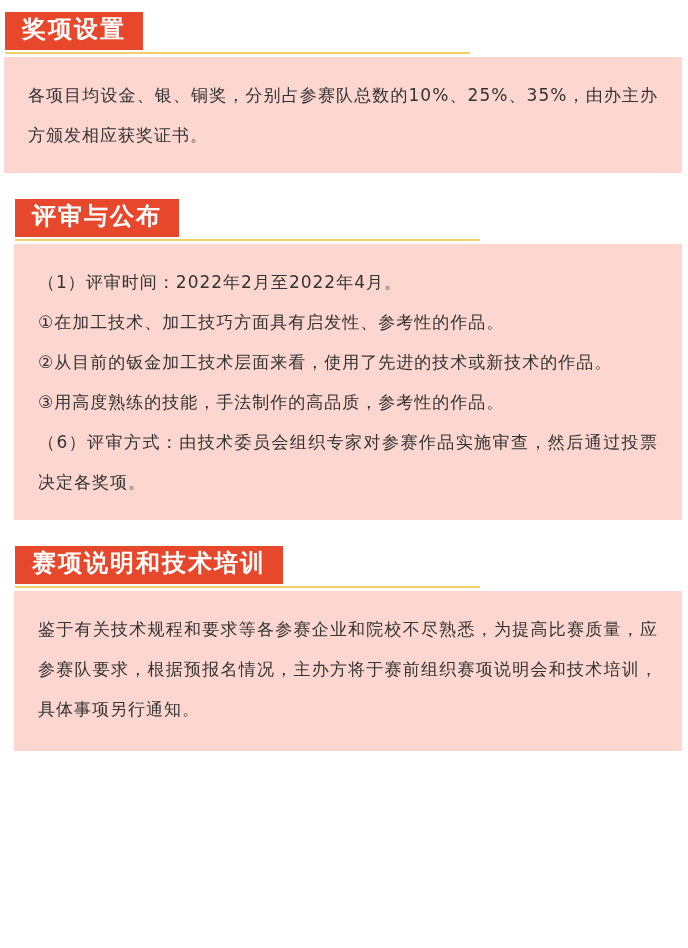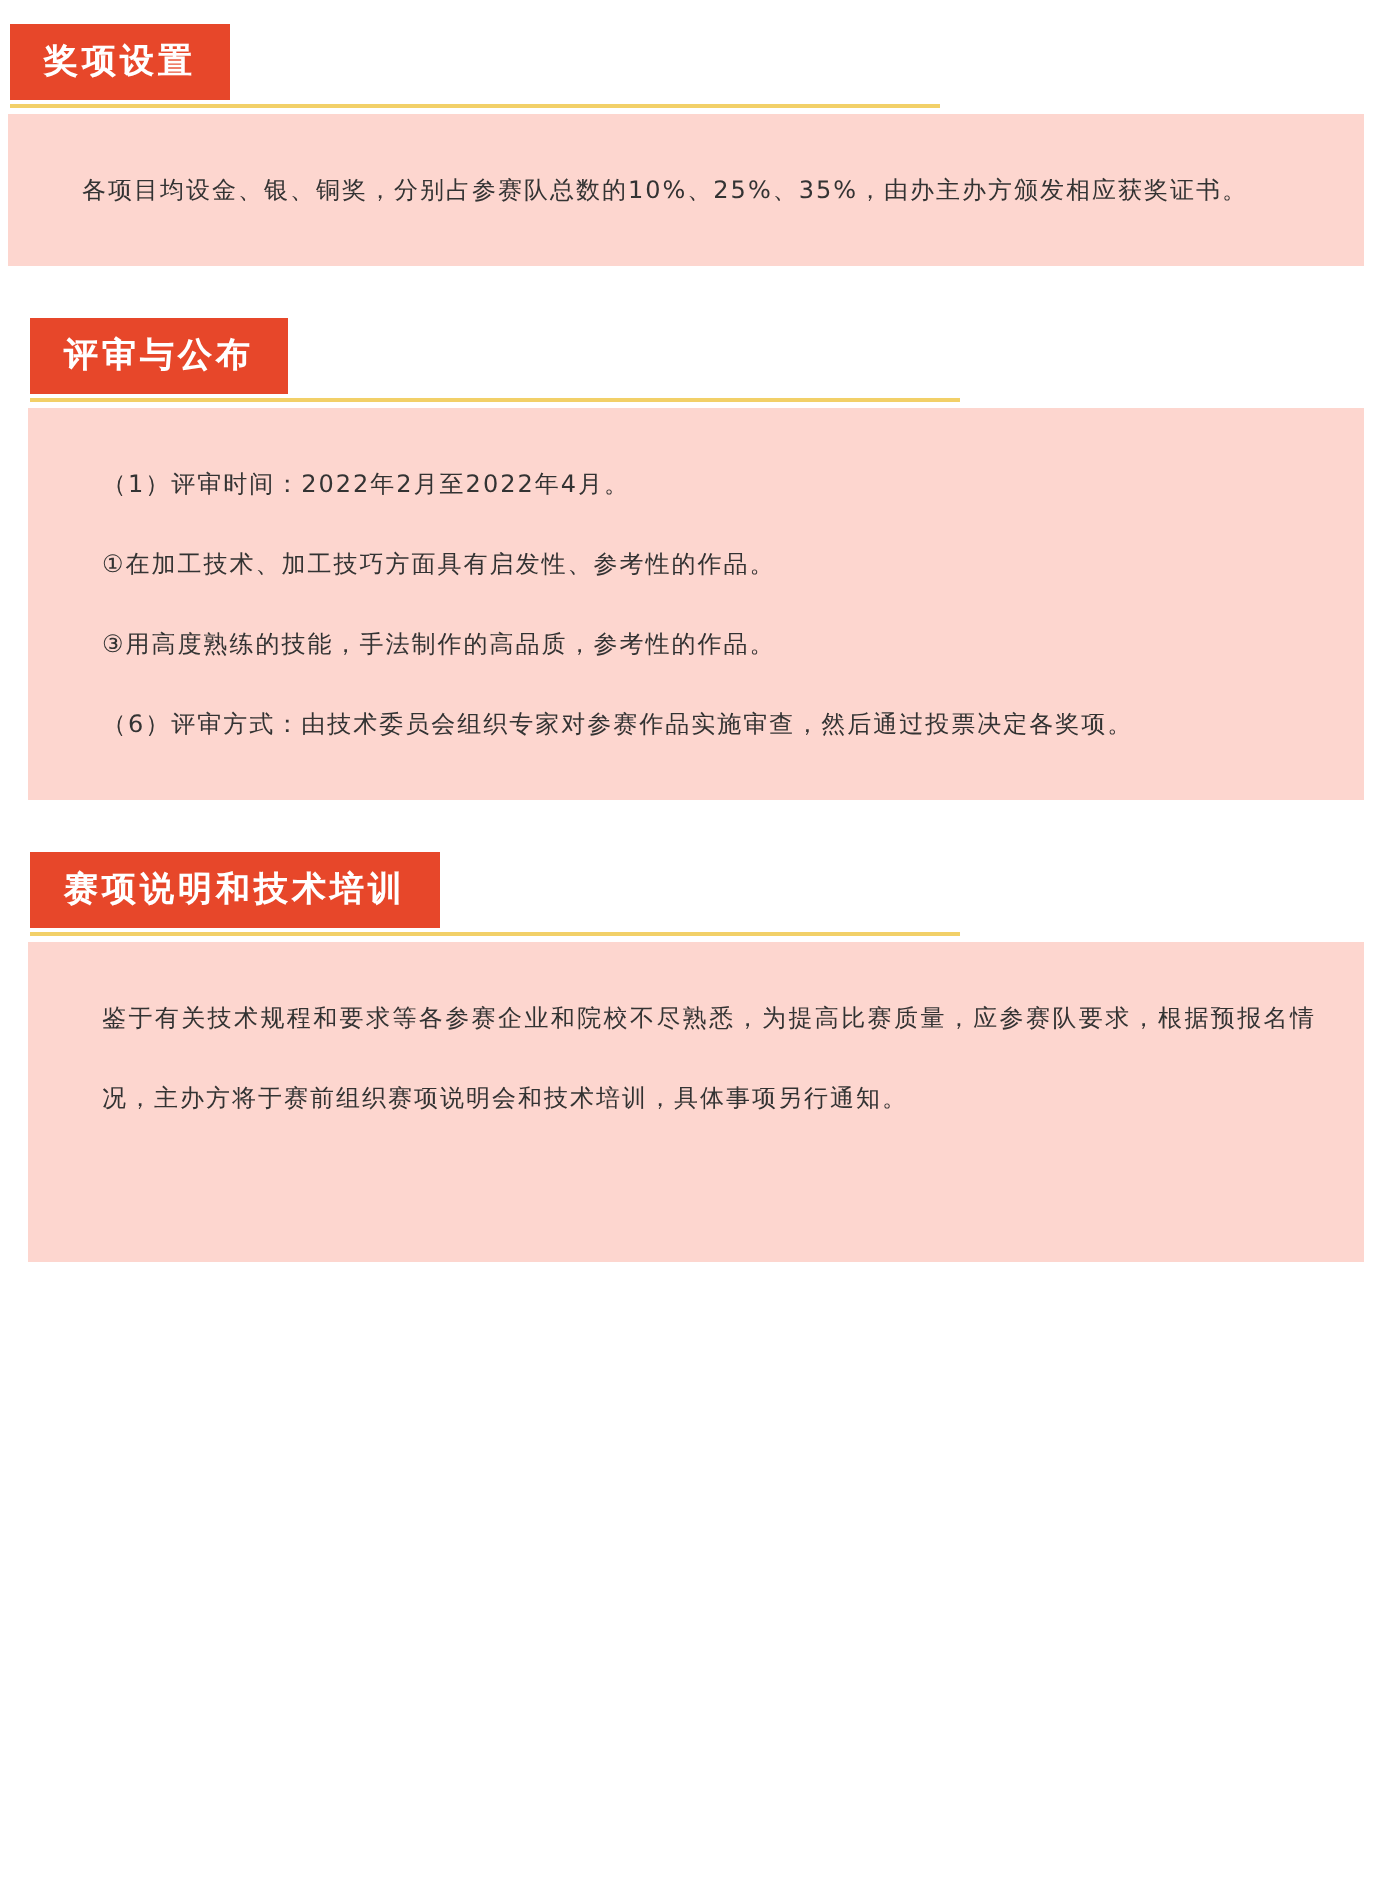--- a/index.html
+++ b/index.html
@@ -13,44 +13,44 @@
     overflow: hidden;
     padding-top: 12px;
   }
   .section { margin: 0 0 26px 0; }
   .section + .section { margin-top: 26px; padding-left: 10px; }
   .badge {
     display: inline-block;
     margin-left: 5px;
     background: #e7472a;
     color: #ffffff;
-    font-size: 17px;
+    font-size: 24px;
     font-weight: bold;
     letter-spacing: 2px;
     line-height: 20px;
     padding: 9px 17px;
+    font-family: Liberation Mono, monospace;
   }
   .underline {
     width: 465px;
     height: 2px;
     background: #f2d068;
     margin: 2px 0 3px 5px;
   }
   .panel {
     margin: 0 6px 0 4px;
     background: #fdd6cf;
     padding: 18px 24px;
     color: #333333;
   }
   .panel p {
-    font-size: 12px;
+    font-size: 17px;
     line-height: 40px;
     letter-spacing: 1px;
     text-align: justify;
-    margin-left: 13px;
   }
   .panel.last { min-height: 160px; }
 </style>
 </head>
 <body>
 
 <div class="section">
   <div class="badge">
     <span>奖项设置</span>
   </div>
@@ -61,20 +61,21 @@
 </div>
 
 <div class="section">
   <div class="badge">
     <span>评审与公布</span>
   </div>
   <div class="underline"></div>
   <div class="panel">
     <p>（1）评审时间：2022年2月至2022年4月。</p>
     <p>①在加工技术、加工技巧方面具有启发性、参考性的作品。</p>
+    <p>②从目前的钣金加工技术层面来看，使用了先进的技术或新技术的作品。</p>
     <p>③用高度熟练的技能，手法制作的高品质，参考性的作品。</p>
     <p>（6）评审方式：由技术委员会组织专家对参赛作品实施审查，然后通过投票决定各奖项。</p>
   </div>
 </div>
 
 <div class="section">
   <div class="badge">
     <span>赛项说明和技术培训</span>
   </div>
   <div class="underline"></div>

